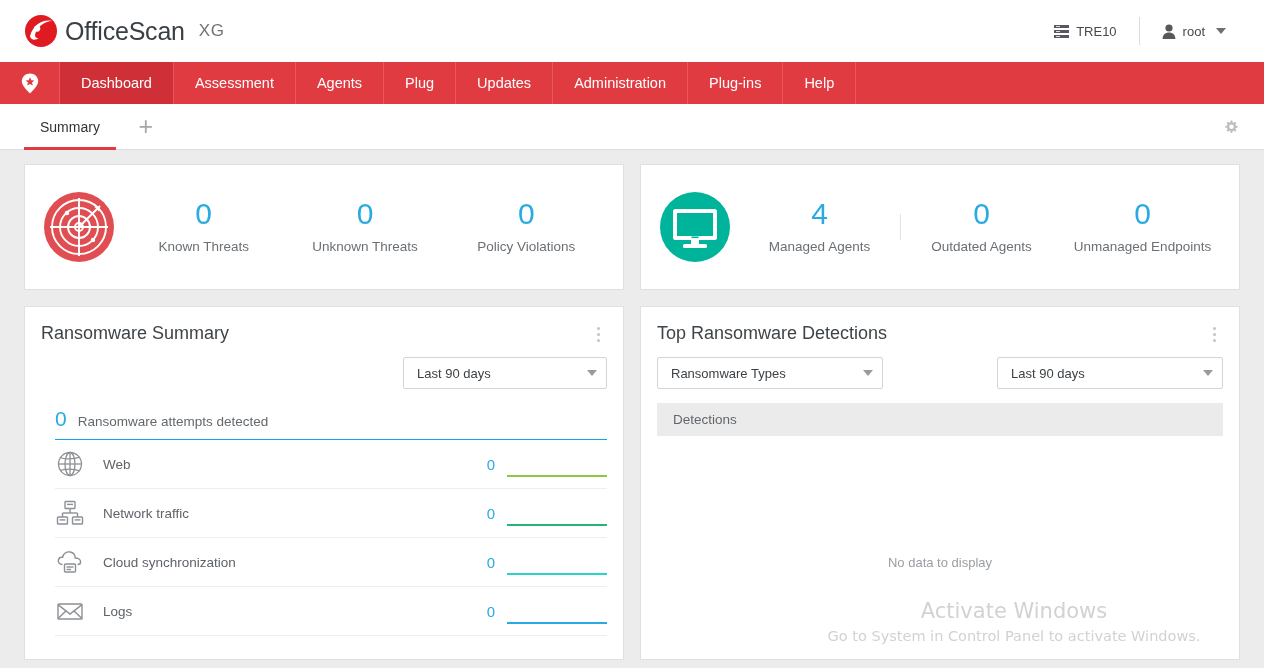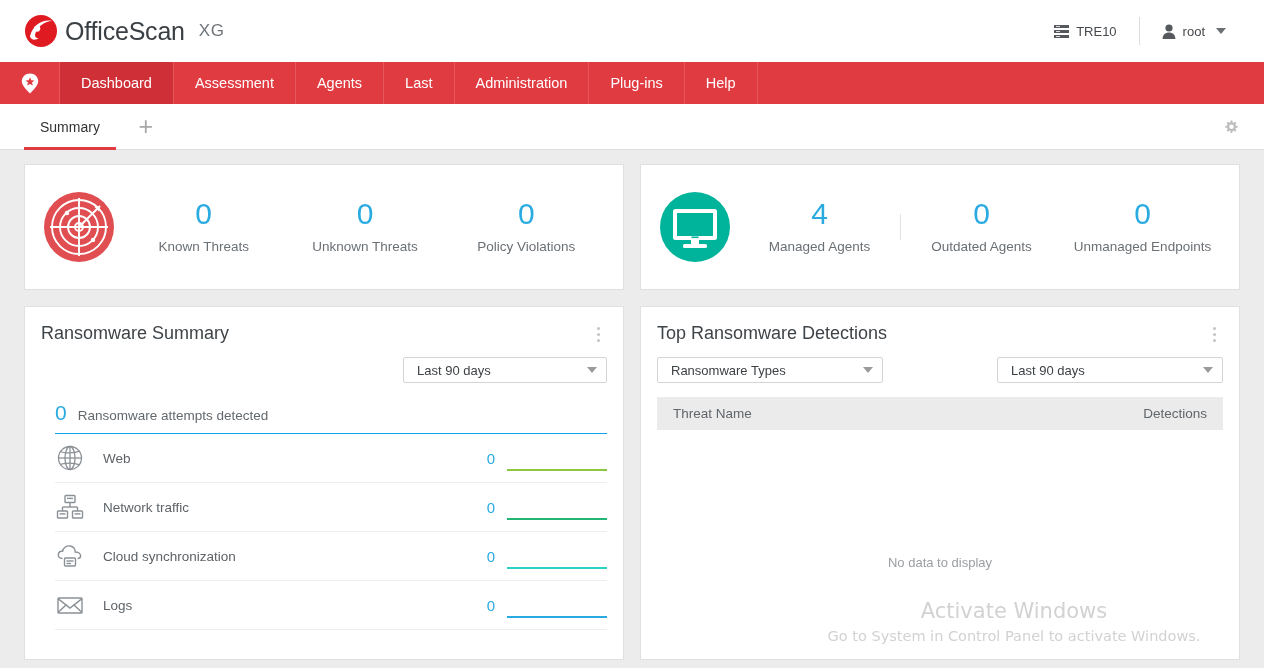--- a/index.html
+++ b/index.html
@@ -137,21 +137,21 @@
   .kebab {
     margin-left: auto; width: 18px; height: 22px;
     display: flex; flex-direction: column; align-items: center;
     justify-content: center; gap: 3px; cursor: pointer;
   }
   .kebab i { width: 3px; height: 3px; background: #c3c3c3; border-radius: 50%; display: block; }
 
   .dd-row { display: flex; align-items: center; margin-top: 12px; }
   .dd-row.right { justify-content: flex-end; }
   .dropdown {
-    height: 26px; min-width: 204px;
+    height: 32px; min-width: 204px;
     border: 1px solid #d5d5d5; background: #fff; border-radius: 2px;
     display: flex; align-items: center; padding: 0 9px 0 13px;
     font-size: 13px; color: #3d4246; cursor: pointer;
   }
   .dropdown .dd-caret {
     margin-left: auto;
     width: 0; height: 0;
     border-left: 5px solid transparent;
     border-right: 5px solid transparent;
     border-top: 6px solid #9a9a9a;
@@ -263,21 +263,24 @@
       <div class="nav-item active">
         <span>Dashboard</span>
       </div>
       <div class="nav-item">
         <span>Assessment</span>
       </div>
       <div class="nav-item">
         <span>Agents</span>
       </div>
       <div class="nav-item">
-        <span>Last</span>
+        <span>Plug</span>
+      </div>
+      <div class="nav-item">
+        <span>Updates</span>
       </div>
       <div class="nav-item">
         <span>Administration</span>
       </div>
       <div class="nav-item">
         <span>Plug-ins</span>
       </div>
       <div class="nav-item">
         <span>Help</span>
       </div>
@@ -474,21 +477,20 @@
         <span>Ransomware Types</span>
         <span class="dd-caret"></span>
       </div>
       <div class="dropdown narrow">
         <span>Last 90 days</span>
         <span class="dd-caret"></span>
       </div>
     </div>
 
     <div class="tbl-head">
-      <span class="c1">Threat Name</span>
       <span class="c2">Detections</span>
     </div>
 
     <div class="tbl-empty">No data to display</div>
   </div>
 </div>
 
 <div class="watermark">
   <div class="w1">Activate Windows</div>
   <div class="w2">Go to System in Control Panel to activate Windows.</div>

